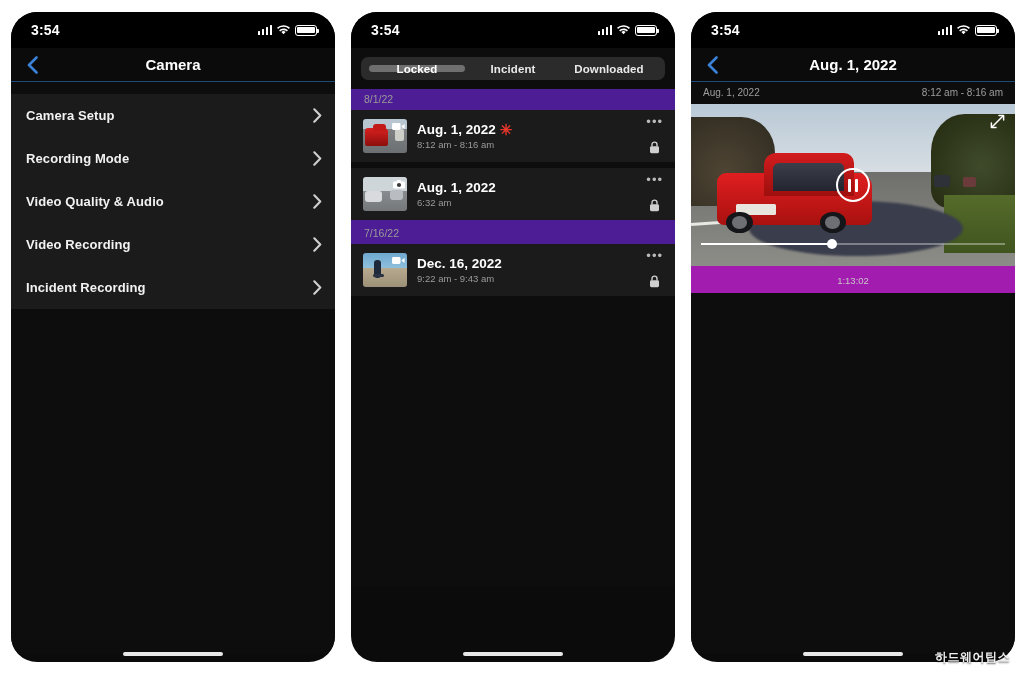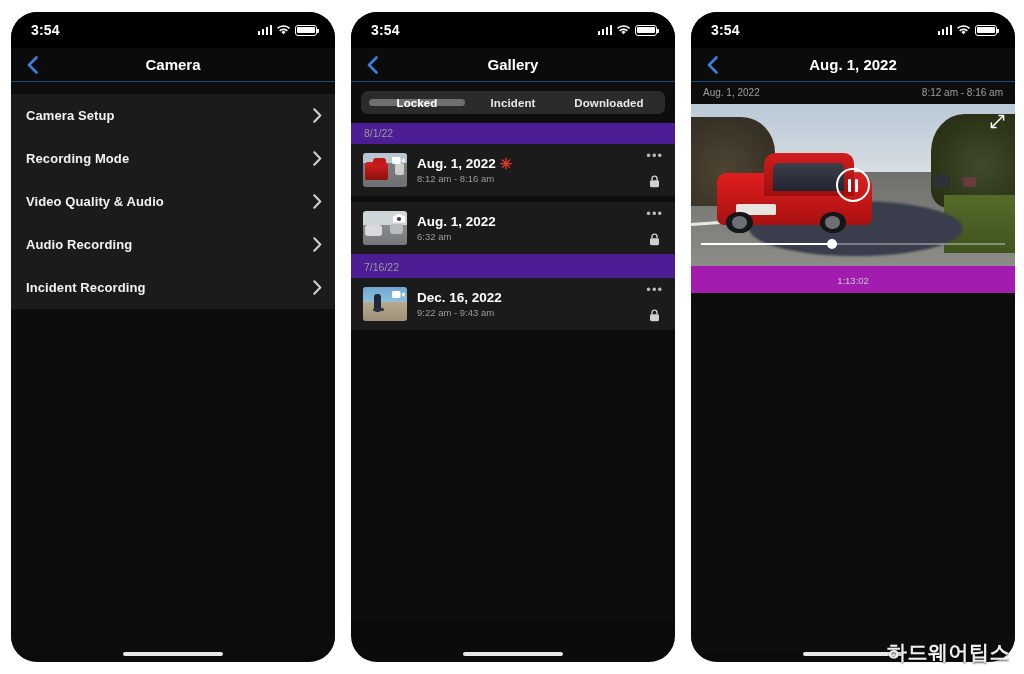--- a/index.html
+++ b/index.html
@@ -278,21 +278,21 @@
     background: #e8e8e8;
     border-radius: 2px;
     z-index: 25;
   }
 
   
   .watermark {
     position: absolute;
     right: 14px; bottom: 8px;
     color: #efefef;
-    font-size: 20px;
+    font-size: 12px;
     font-weight: bold;
     letter-spacing: .5px;
     text-shadow: 0 1px 2px rgba(0,0,0,.7);
     z-index: 40;
   }
 </style>
 </head>
 <body>
 
 <div class="stage">
@@ -346,21 +346,21 @@
             <path d="M1.3 1.3 7.3 7.5l-6 6.2" stroke="#cfcfcf" stroke-width="2.1" fill="none" stroke-linecap="round" stroke-linejoin="round"></path>
           </svg>
       </div>
       <div class="srow">
         <span class="srow-label">Video Quality &amp; Audio</span>
         <svg class="chev" width="9" height="15" viewBox="0 0 9 15">
             <path d="M1.3 1.3 7.3 7.5l-6 6.2" stroke="#cfcfcf" stroke-width="2.1" fill="none" stroke-linecap="round" stroke-linejoin="round"></path>
           </svg>
       </div>
       <div class="srow">
-        <span class="srow-label">Audio Recording</span>
+        <span class="srow-label">Video Recording</span>
         <svg class="chev" width="9" height="15" viewBox="0 0 9 15">
             <path d="M1.3 1.3 7.3 7.5l-6 6.2" stroke="#cfcfcf" stroke-width="2.1" fill="none" stroke-linecap="round" stroke-linejoin="round"></path>
           </svg>
       </div>
       <div class="srow">
         <span class="srow-label">Incident Recording</span>
         <svg class="chev" width="9" height="15" viewBox="0 0 9 15">
             <path d="M1.3 1.3 7.3 7.5l-6 6.2" stroke="#cfcfcf" stroke-width="2.1" fill="none" stroke-linecap="round" stroke-linejoin="round"></path>
           </svg>
       </div>
@@ -388,28 +388,20 @@
               <path d="M6.5 5.2c-1.3 0-2.5.5-3.4 1.3l-1-1.2A6.5 6.5 0 0 1 6.5 3.6c1.7 0 3.3.6 4.4 1.7l-1 1.2a4.9 4.9 0 0 0-3.4-1.3z" fill="#fff"></path>
               <path d="M6.5 1.8c-2.1 0-4 .8-5.4 2.1L0 2.7A9.4 9.4 0 0 1 6.5.2c2.6 0 4.9 1 6.5 2.5l-1.1 1.2a7.7 7.7 0 0 0-5.4-2.1z" fill="#fff"></path>
             </svg>
         </span>
         <span class="batt">
             <i></i>
           </span>
       </div>
     </div>
 
-    <div class="navbar">
-      <span class="back">
-        <svg width="11" height="18" viewBox="0 0 11 18">
-            <path d="M9.5 1.5 2 9l7.5 7.5" stroke="#3b82d6" stroke-width="2.6" fill="none" stroke-linecap="round" stroke-linejoin="round"></path>
-          </svg>
-      </span>
-      <span class="nav-title">Gallery</span>
-    </div>
 
     <div class="seg-wrap">
       <div class="segmented">
         <div class="seg active">Locked</div>
         <div class="seg">Incident</div>
         <div class="seg">Downloaded</div>
       </div>
     </div>
 
     <div class="date-head">8/1/22</div>

